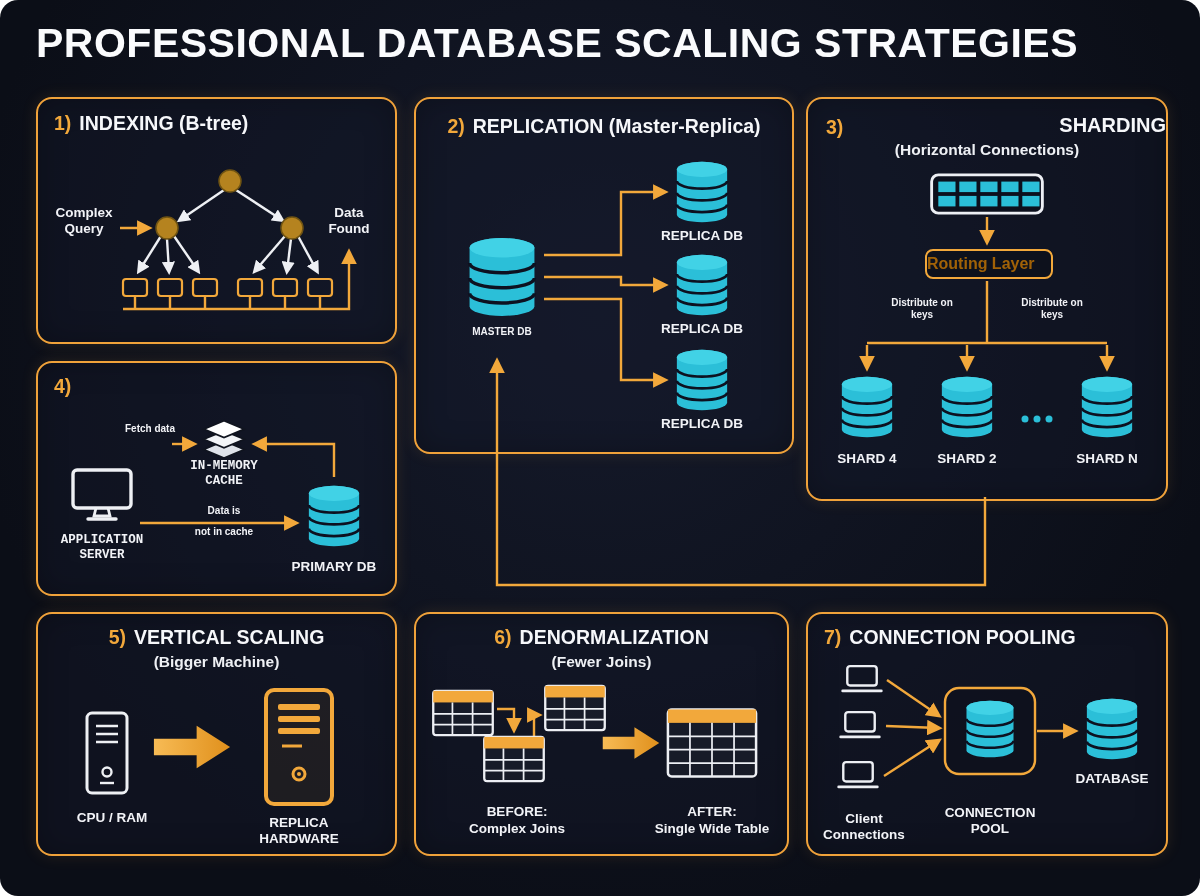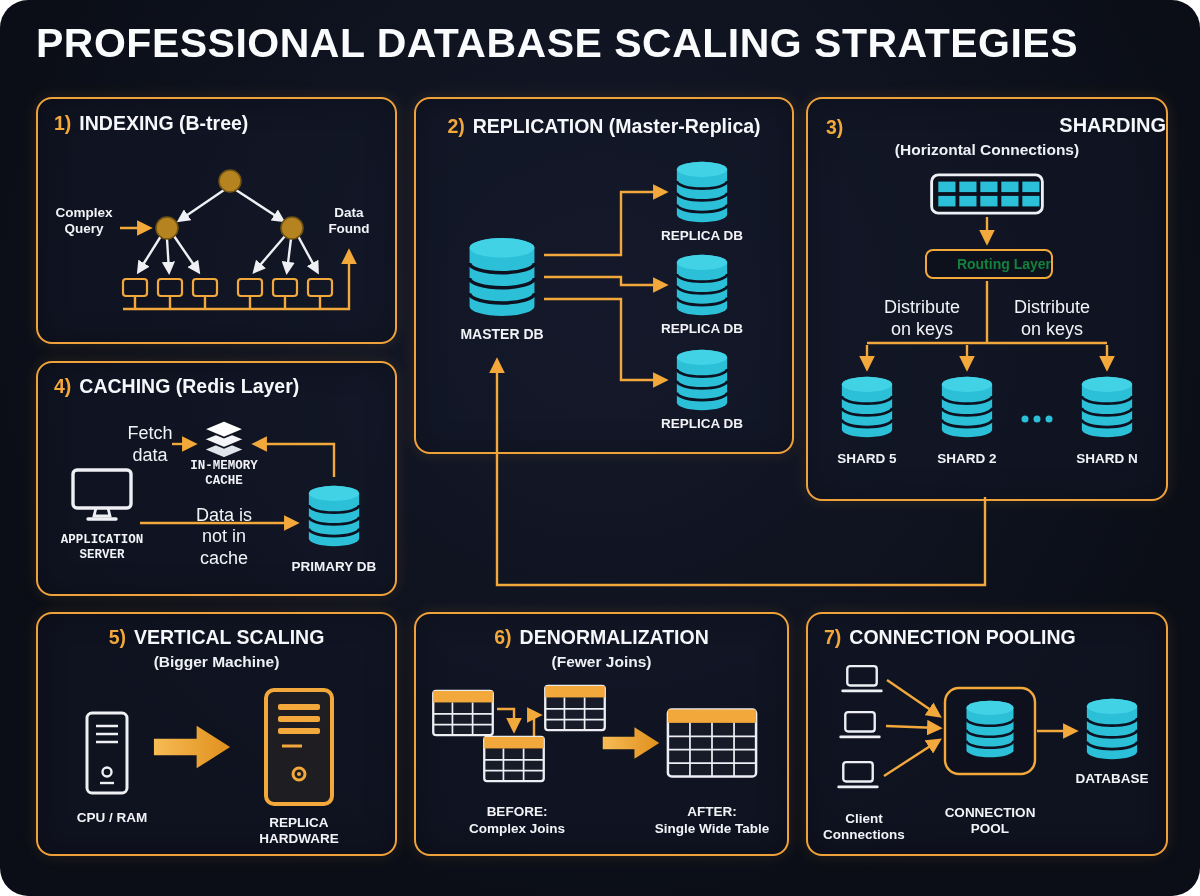--- a/index.html
+++ b/index.html
@@ -1,30 +1,30 @@
 <!DOCTYPE html>
 <html><head>
 <meta charset="utf-8">
 <style>
   html,body{margin:0;padding:0;background:#ffffff;}
-  .page{position:relative;width:1200px;height:896px;background:radial-gradient(ellipse at 50% 35%, #151a2b 0%, #0b0e17 75%);border-radius:28px;overflow:hidden;font-family:"Liberation Sans",sans-serif;color:#fff;}
+  .page{position:relative;width:1200px;height:896px;background:radial-gradient(ellipse at 50% 35%, #151a2b 0%, #0b0e17 75%);border-radius:18px;overflow:hidden;font-family:"Liberation Sans",sans-serif;color:#fff;}
   .title{position:absolute;left:36px;top:20px;margin:0;font-size:41px;font-weight:bold;letter-spacing:.5px;color:#fafbfd;}
   .panel{position:absolute;border:2px solid #f0a23a;border-radius:16px;background:rgba(20,25,42,.45);box-shadow:0 0 16px rgba(240,162,58,.12), inset 0 0 30px rgba(0,0,0,.25);}
   .panel svg.diagram{position:absolute;left:0;top:0;}
   .head{position:absolute;top:13px;display:flex;gap:8px;align-items:baseline;font-weight:bold;font-size:19.5px;}
   .head.left{left:16px;}
   .head.center{left:0;right:0;justify-content:center;}
   .num{color:#f2a83b;}
   .ptitle{color:#f6f7fa;}
   .ctitle{position:absolute;left:0;right:0;text-align:right;font-size:20px;font-weight:bold;color:#f6f7fa;}
   .subtitle{position:absolute;left:0;right:0;text-align:center;font-size:15.5px;font-weight:bold;color:#eef0f4;}
   .lbl{position:absolute;text-align:center;font-weight:bold;font-size:13.5px;line-height:1.22;color:#f2f3f7;}
-  .lbl.dim{font-weight:400;font-size:18px;}
+  .lbl.dim{font-weight:700;font-size:10px;}
   .lbl.xs{font-size:12.5px;font-family:Liberation Mono, monospace;}
-  .routing{position:absolute;border:2px solid #f2a83b;border-radius:8px;background:rgba(13,17,28,.92);text-align:right;font-size:14px;font-weight:bold;color:#15803d;}
+  .routing{position:absolute;border:2px solid #f2a83b;border-radius:8px;background:rgba(13,17,28,.92);text-align:left;font-size:16px;font-weight:bold;color:#a16207;}
   .footer{position:absolute;left:1005px;top:852px;border-left:3px solid #f2a83b;padding-left:9px;font-size:12.5px;line-height:1.35;color:#a9aeba;letter-spacing:.3px;}
   .oline{stroke:#f2a83b;stroke-width:2.4;fill:none;}
   .warr{stroke:#eef0f4;stroke-width:2.4;fill:none;}
   .node{fill:#b5831f;stroke:#6f5312;stroke-width:1.5;}
   .leaf{fill:none;stroke:#f2a83b;stroke-width:2.2;}
 </style>
 </head>
 <body>
 
 <svg width="0" height="0" style="position:absolute" aria-hidden="true">
@@ -149,21 +149,21 @@
       <path class="oline" d="M128,200 H205 V281 H248" marker-end="url(#ah-o)"></path>
       <use href="#db" x="50" y="138" width="72" height="80"></use>
       <use href="#db" x="258" y="62" width="56" height="62"></use>
       <use href="#db" x="258" y="155" width="56" height="62"></use>
       <use href="#db" x="258" y="250" width="56" height="62"></use>
     </svg>
     <div class="head center" style="top:16px">
       <span class="num">2)</span>
       <span class="ptitle">REPLICATION (Master-Replica)</span>
     </div>
-    <div class="lbl" style="left:31px;top:227px;width:110px;font-size:14px">MASTER DB</div>
+    <div class="lbl" style="left:31px;top:227px;width:110px;font-size:10px">MASTER DB</div>
     <div class="lbl" style="left:231px;top:129px;width:110px">REPLICA DB</div>
     <div class="lbl" style="left:231px;top:222px;width:110px">REPLICA DB</div>
     <div class="lbl" style="left:231px;top:317px;width:110px">REPLICA DB</div>
   </section>
 
   <section class="panel" style="left:806px;top:97px;width:358px;height:400px">
     <svg class="diagram" width="358" height="400" viewBox="0 0 358 400">
       <path class="oline" d="M179,118 V142" marker-end="url(#ah-o)"></path>
       <path class="oline" d="M179,182 V244 M59,244 H299"></path>
       <path class="oline" d="M59,246 V268" marker-end="url(#ah-o)"></path>
@@ -178,37 +178,36 @@
           <circle cx="229" cy="320" r="3.5"></circle>
           <circle cx="241" cy="320" r="3.5"></circle>
       </g>
     </svg>
     <span class="num" style="position:absolute;left:18px;top:17px;font-size:19.5px;font-weight:bold">3)</span>
     <div class="ctitle" style="top:15px">SHARDING</div>
     <div class="subtitle" style="top:42px">(Horizontal Connections)</div>
     <div class="routing" style="left:117px;top:150px;width:124px;height:26px;line-height:26px">Routing Layer</div>
     <div class="lbl dim" style="left:74px;top:198px;width:80px">Distribute on keys</div>
     <div class="lbl dim" style="left:204px;top:198px;width:80px">Distribute on keys</div>
-    <div class="lbl" style="left:19px;top:352px;width:80px">SHARD 5</div>
+    <div class="lbl" style="left:19px;top:352px;width:80px">SHARD 4</div>
     <div class="lbl" style="left:119px;top:352px;width:80px">SHARD 2</div>
     <div class="lbl" style="left:259px;top:352px;width:80px">SHARD N</div>
   </section>
 
   <section class="panel" style="left:36px;top:361px;width:357px;height:231px">
     <svg class="diagram" width="357" height="231" viewBox="0 0 357 231">
       <path class="oline" d="M134,81 H155" marker-end="url(#ah-o)"></path>
       <path class="oline" d="M296,114 V81 H218" marker-end="url(#ah-o)"></path>
       <path class="oline" d="M102,160 H257" marker-end="url(#ah-o)"></path>
       <use href="#monitor" x="32" y="104" width="64" height="56"></use>
       <use href="#redis" x="162" y="56" width="48" height="44"></use>
       <use href="#db" x="268" y="122" width="56" height="62"></use>
     </svg>
     <div class="head left" style="top:12px">
       <span class="num">4)</span>
-      <span class="ptitle">CACHING (Redis Layer)</span>
     </div>
     <div class="lbl dim" style="left:85px;top:60px;width:54px">Fetch data</div>
     <div class="lbl xs" style="left:140px;top:96px;width:92px">IN-MEMORY CACHE</div>
     <div class="lbl xs" style="left:9px;top:170px;width:110px">APPLICATION SERVER</div>
     <div class="lbl dim" style="left:139px;top:142px;width:94px">Data is</div>
     <div class="lbl dim" style="left:139px;top:163px;width:94px">not in cache</div>
     <div class="lbl" style="left:246px;top:196px;width:100px">PRIMARY DB</div>
   </section>
 
   <section class="panel" style="left:36px;top:612px;width:357px;height:240px">

